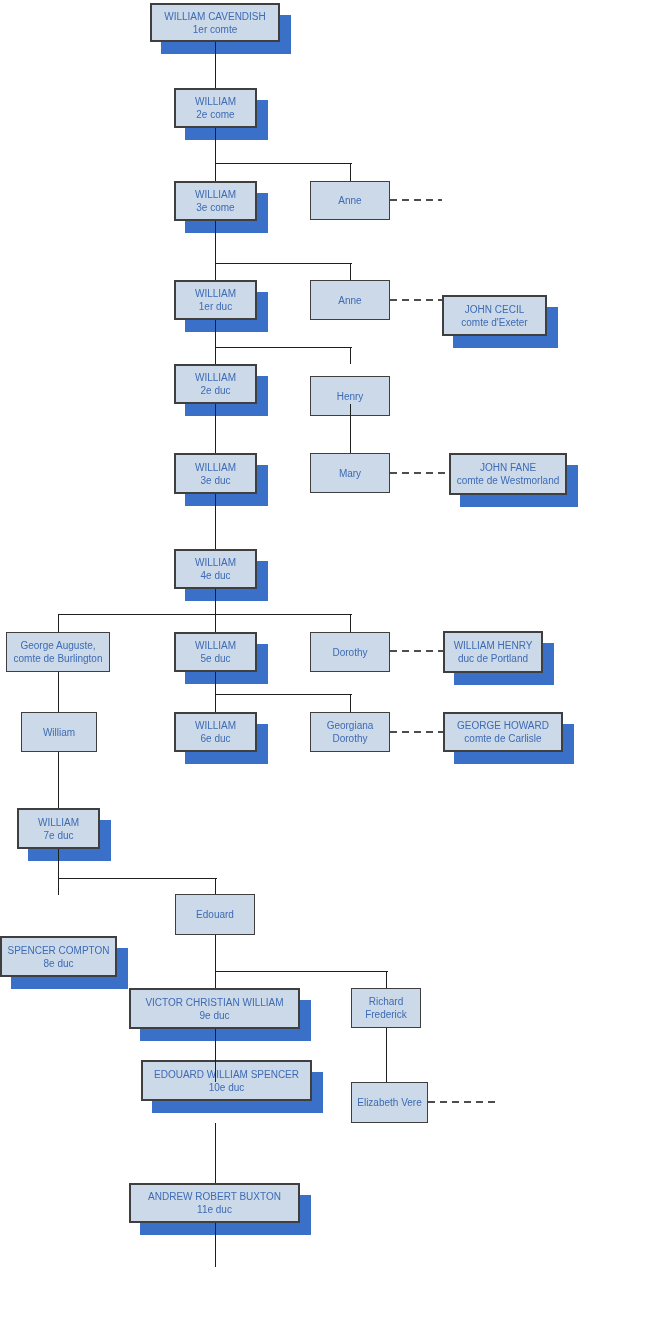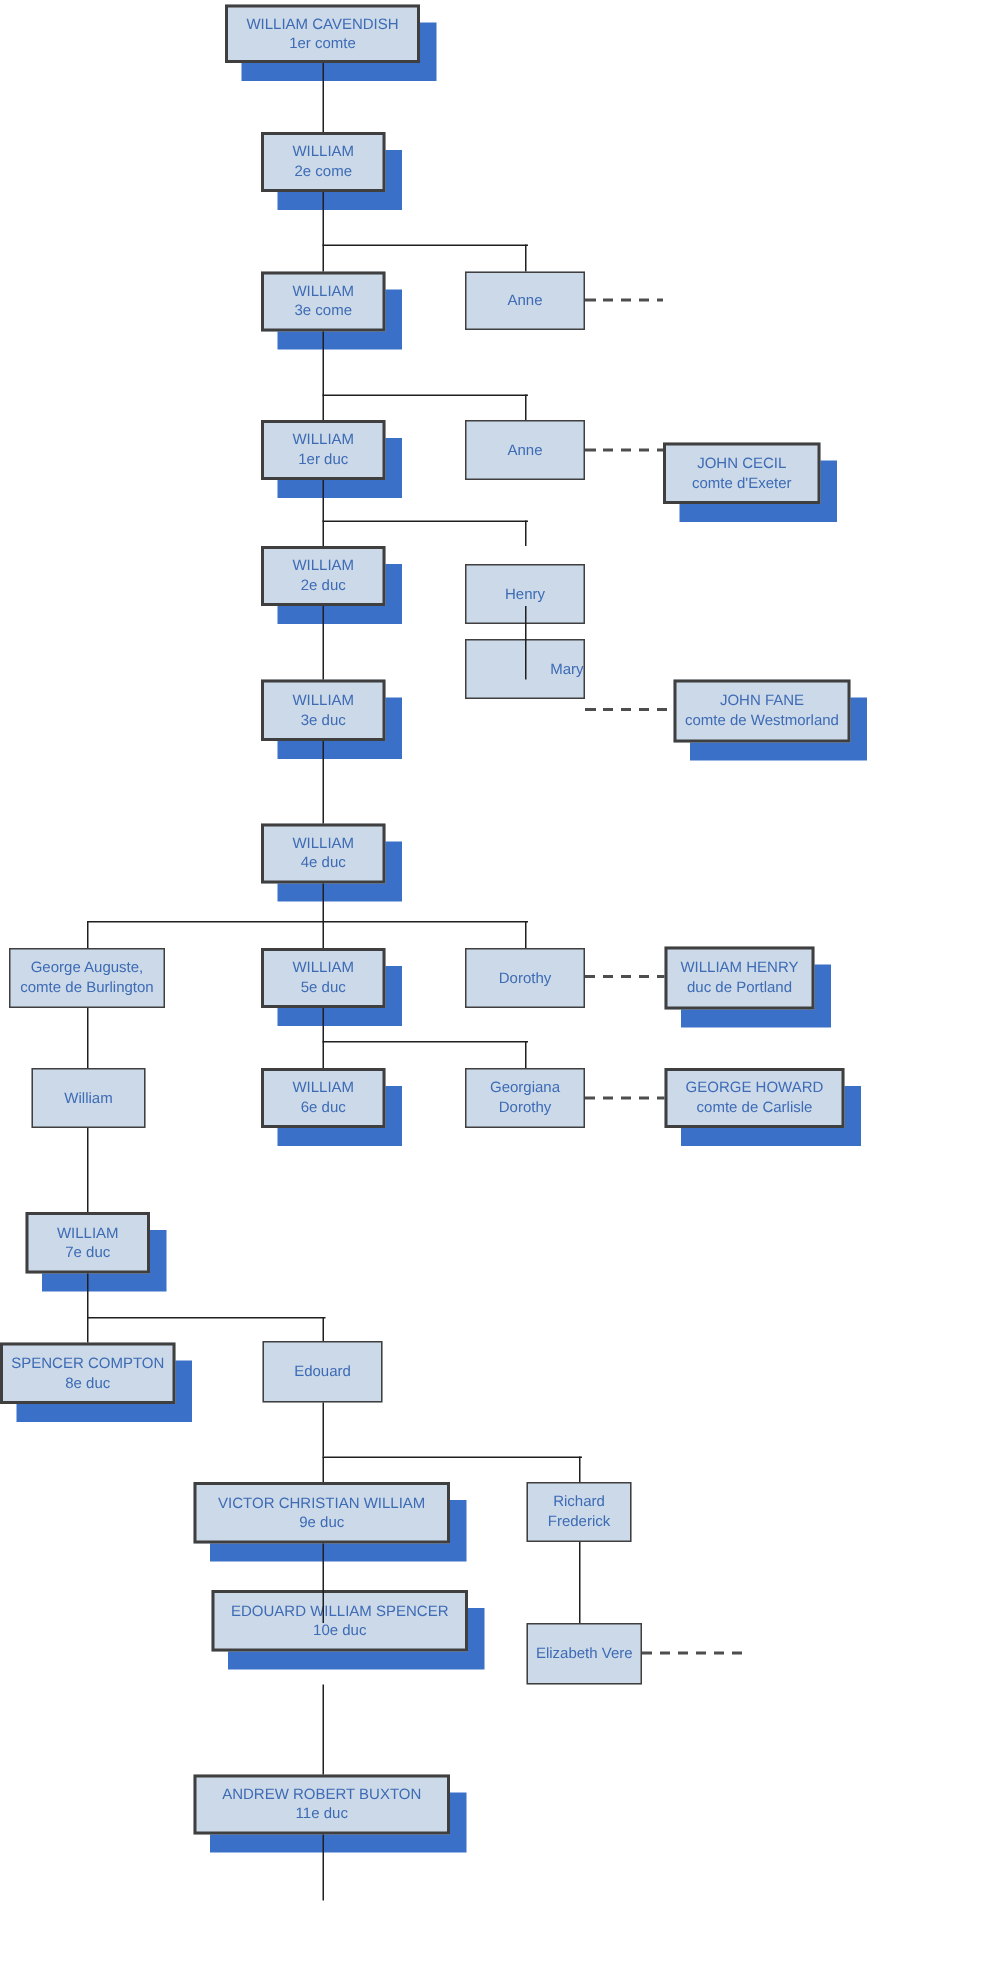--- a/index.html
+++ b/index.html
@@ -79,21 +79,21 @@
       <div>WILLIAM</div>
       <div>2e duc</div>
     </div>
     <div class="node" style="left: 310px; top: 376px; width: 80px; height: 40px;">
       <div>Henry</div>
     </div>
     <div class="node shadow" style="left: 174px; top: 453px; width: 83px; height: 41px;">
       <div>WILLIAM</div>
       <div>3e duc</div>
     </div>
-    <div class="node" style="left: 310px; top: 426px; width: 80px; height: 40px; align-items: flex-end;">
+    <div class="node" style="left: 310px; top: 453px; width: 80px; height: 40px;">
       <div>Mary</div>
     </div>
     <div class="node shadow" style="left: 449px; top: 453px; width: 118px; height: 42px;">
       <div>JOHN FANE</div>
       <div>comte de Westmorland</div>
     </div>
     <div class="node shadow" style="left: 174px; top: 549px; width: 83px; height: 40px;">
       <div>WILLIAM</div>
       <div>4e duc</div>
     </div>
@@ -124,21 +124,21 @@
       <div>Dorothy</div>
     </div>
     <div class="node shadow" style="left: 443px; top: 712px; width: 120px; height: 40px;">
       <div>GEORGE HOWARD</div>
       <div>comte de Carlisle</div>
     </div>
     <div class="node shadow" style="left: 17px; top: 808px; width: 83px; height: 41px;">
       <div>WILLIAM</div>
       <div>7e duc</div>
     </div>
-    <div class="node shadow" style="left: 0px; top: 895px; width: 117px; height: 41px;">
+    <div class="node shadow" style="left: 0px; top: 936px; width: 117px; height: 41px;">
       <div>SPENCER COMPTON</div>
       <div>8e duc</div>
     </div>
     <div class="node" style="left: 175px; top: 894px; width: 80px; height: 41px;">
       <div>Edouard</div>
     </div>
     <div class="node shadow" style="left: 129px; top: 988px; width: 171px; height: 41px;">
       <div>VICTOR CHRISTIAN WILLIAM</div>
       <div>9e duc</div>
     </div>

